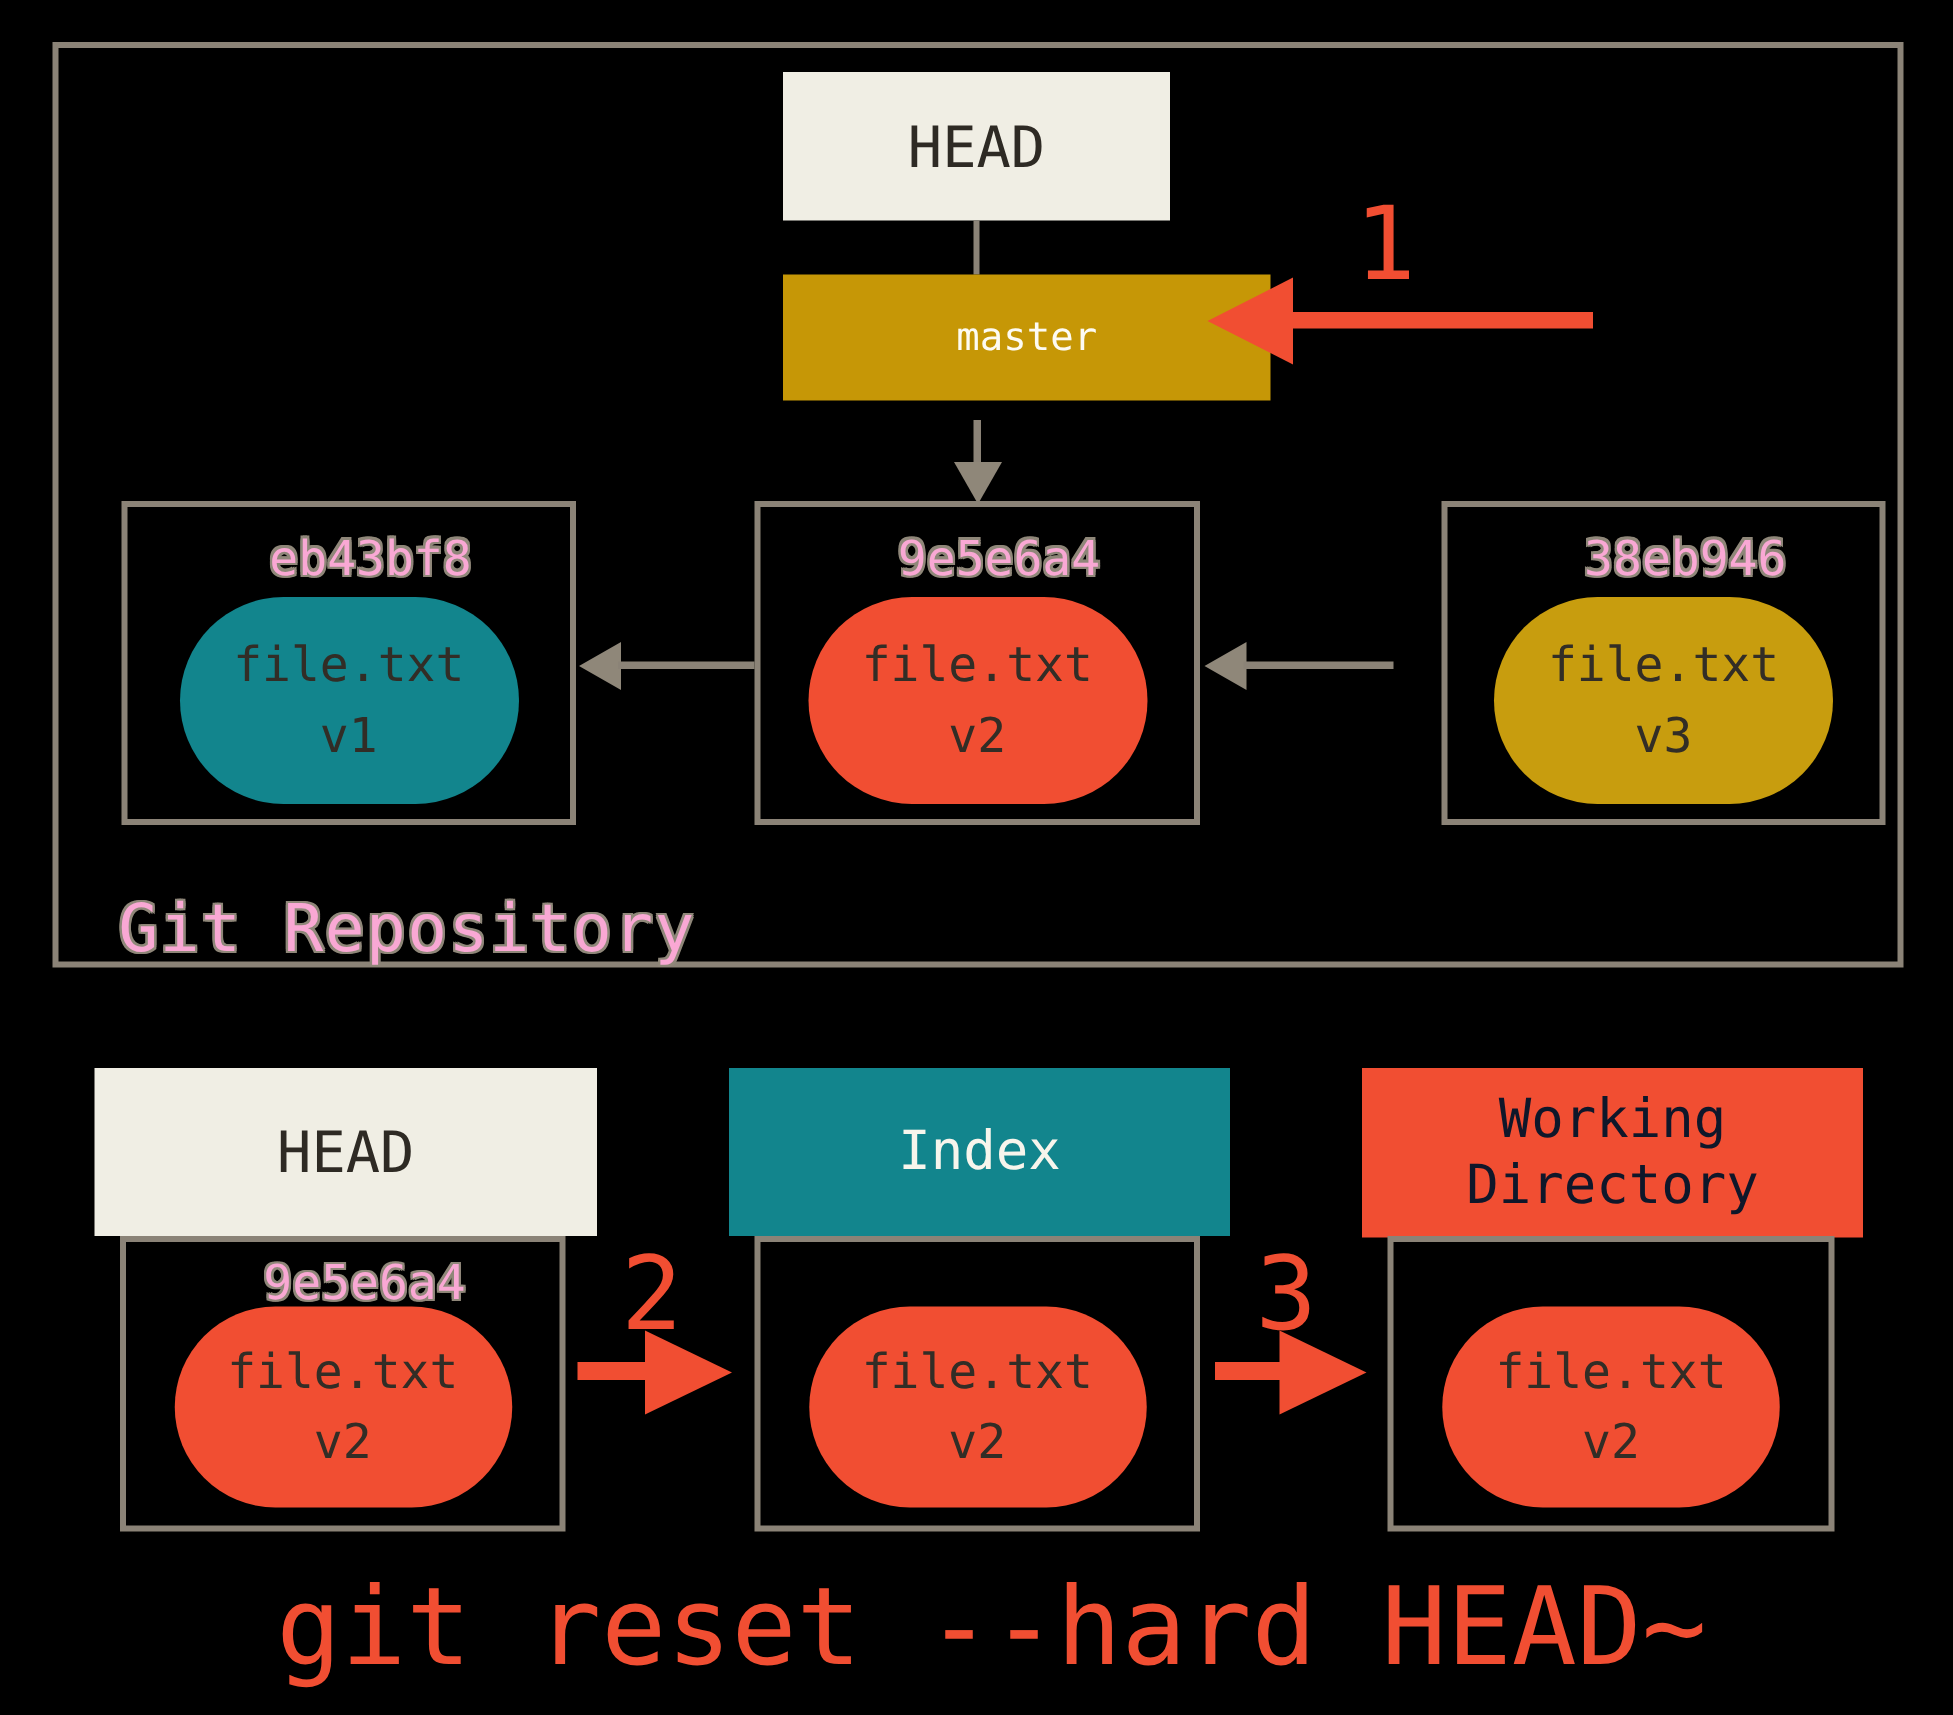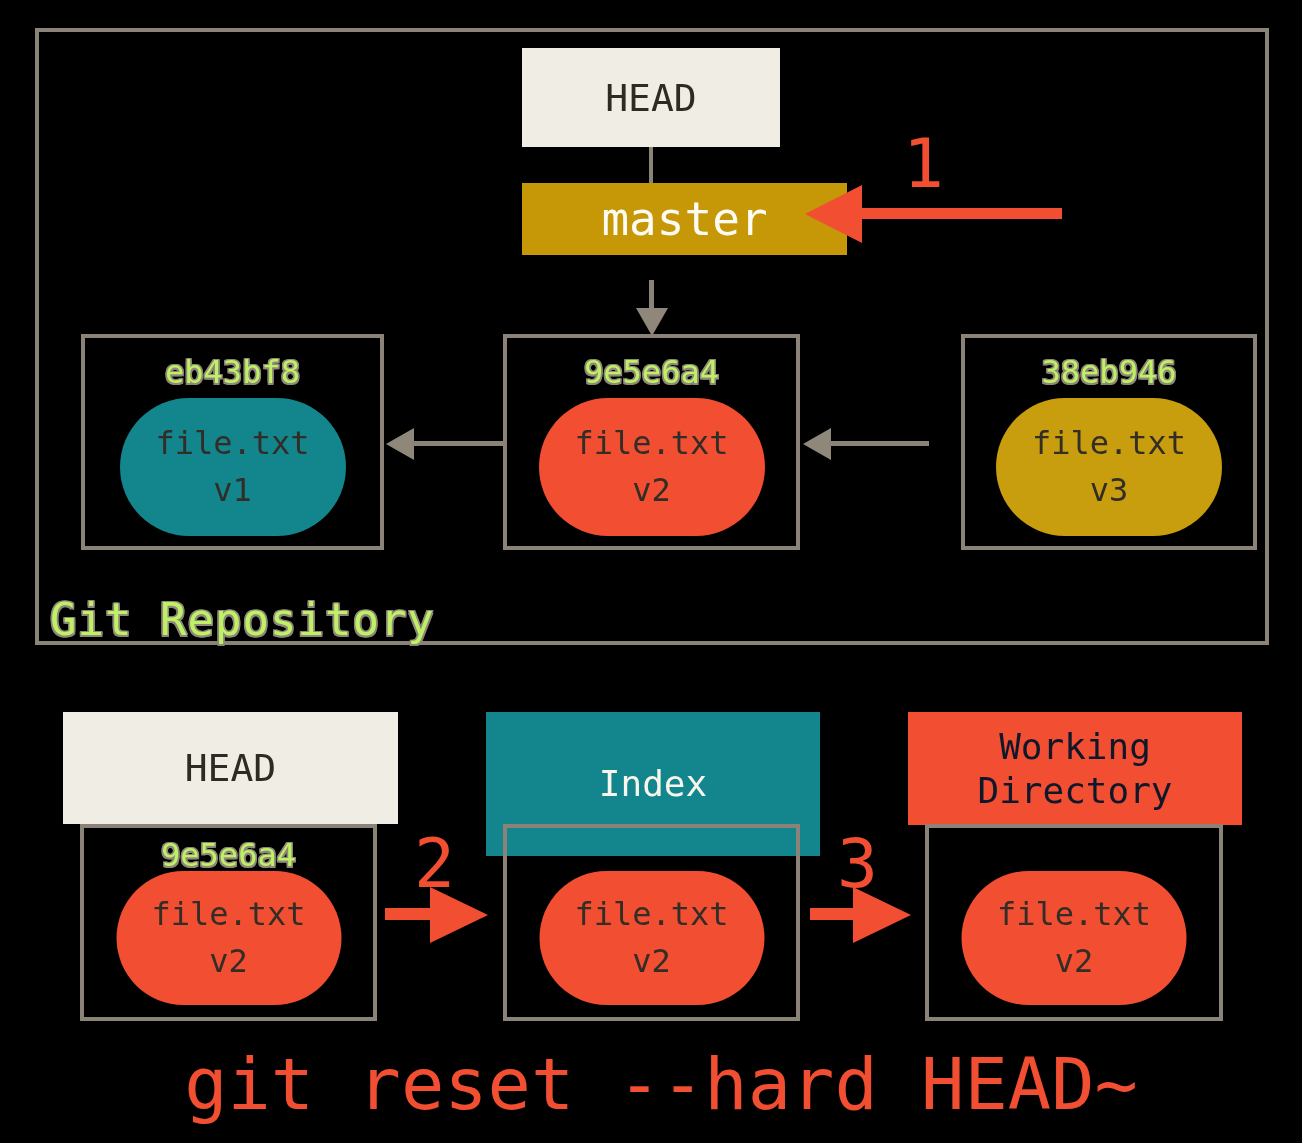--- a/index.html
+++ b/index.html
@@ -7,42 +7,43 @@
     position:relative;
     width:1302px;height:1143px;
     background:#000;
     font-family:"DejaVu Sans Mono","Liberation Mono",monospace;
     overflow:hidden;
   }
   .abs{position:absolute;}
 
   
   .outline-text{
-    color:#bef264;
+    color:#f9a8d4;
     text-shadow:
       -1.5px -1.5px 0 #8f8779, 1.5px -1.5px 0 #8f8779,
       -1.5px  1.5px 0 #8f8779, 1.5px  1.5px 0 #8f8779,
       -1.5px  0     0 #8f8779, 1.5px  0     0 #8f8779,
        0     -1.5px 0 #8f8779, 0      1.5px 0 #8f8779;
+    padding-left: 29px;
   }
 
   
   .repo-box{
     left:35px;top:28px;width:1226px;height:609px;
     border:4px solid #8b8377;
   }
   .repo-label{
     left:50px;top:598px;
     font-size:44px;line-height:44px;letter-spacing:1px;
   }
   .label-box{display:flex;align-items:center;justify-content:center;text-align:center;}
   .head-top{left:522px;top:48px;width:258px;height:99px;background:#f0eee4;
     color:#2e2a24;font-size:38px;}
-  .master-box{left:522px;top:183px;width:325px;height:72px;background:#c69706;
-    color:#fdfbf3;font-size:46px;}
+  .master-box{left:522px;top:183px;width:325px;height:84px;background:#c69706;
+    color:#fdfbf3;font-size:26px;}
 
   .commit-box{
     border:4px solid #8b8377;
   }
   .commit-1{left:81px;top:334px;width:295px;height:208px;}
   .commit-2{left:503px;top:334px;width:289px;height:208px;}
   .commit-3{left:929px;top:334px;width:288px;height:208px;margin-left:32px;}
 
   .hash-label{
     position:absolute;top:16px;left:0;right:0;text-align:center;
@@ -72,21 +73,21 @@
   .tri-left-red{border-top:29px solid transparent;border-bottom:29px solid transparent;border-right:57px solid #f14e32;}
   .tri-right-red{border-top:28px solid transparent;border-bottom:28px solid transparent;border-left:58px solid #f14e32;}
   .step-num{color:#f14e32;font-size:68px;line-height:68px;}
 
   
   .area-header{
     display:flex;align-items:center;justify-content:center;text-align:center;
     font-size:36px;line-height:44px;white-space:pre-line;
   }
   .hdr-1{left:63px;top:712px;width:335px;height:112px;background:#f0eee4;color:#2e2a24;font-size:38px;}
-  .hdr-2{left:486px;top:712px;width:334px;height:144px;background:#12858d;color:#f7f5ec;}
+  .hdr-2{left:486px;top:712px;width:334px;height:112px;background:#12858d;color:#f7f5ec;}
   .hdr-3{left:908px;top:712px;width:334px;height:113px;background:#f14e32;color:#0f172a;}
   .area-box{border:4px solid #8b8377;}
   .box-1{left:80px;top:824px;width:289px;height:189px;}
   .box-2{left:503px;top:824px;width:289px;height:189px;}
   .box-3{left:925px;top:824px;width:290px;height:189px;}
   .area-box .hash-label{top:9px;}
 
   .caption{
     left:0;right:0;top:1044px;text-align:center;
     color:#f14e32;font-size:72px;line-height:80px;margin-left:20px;

